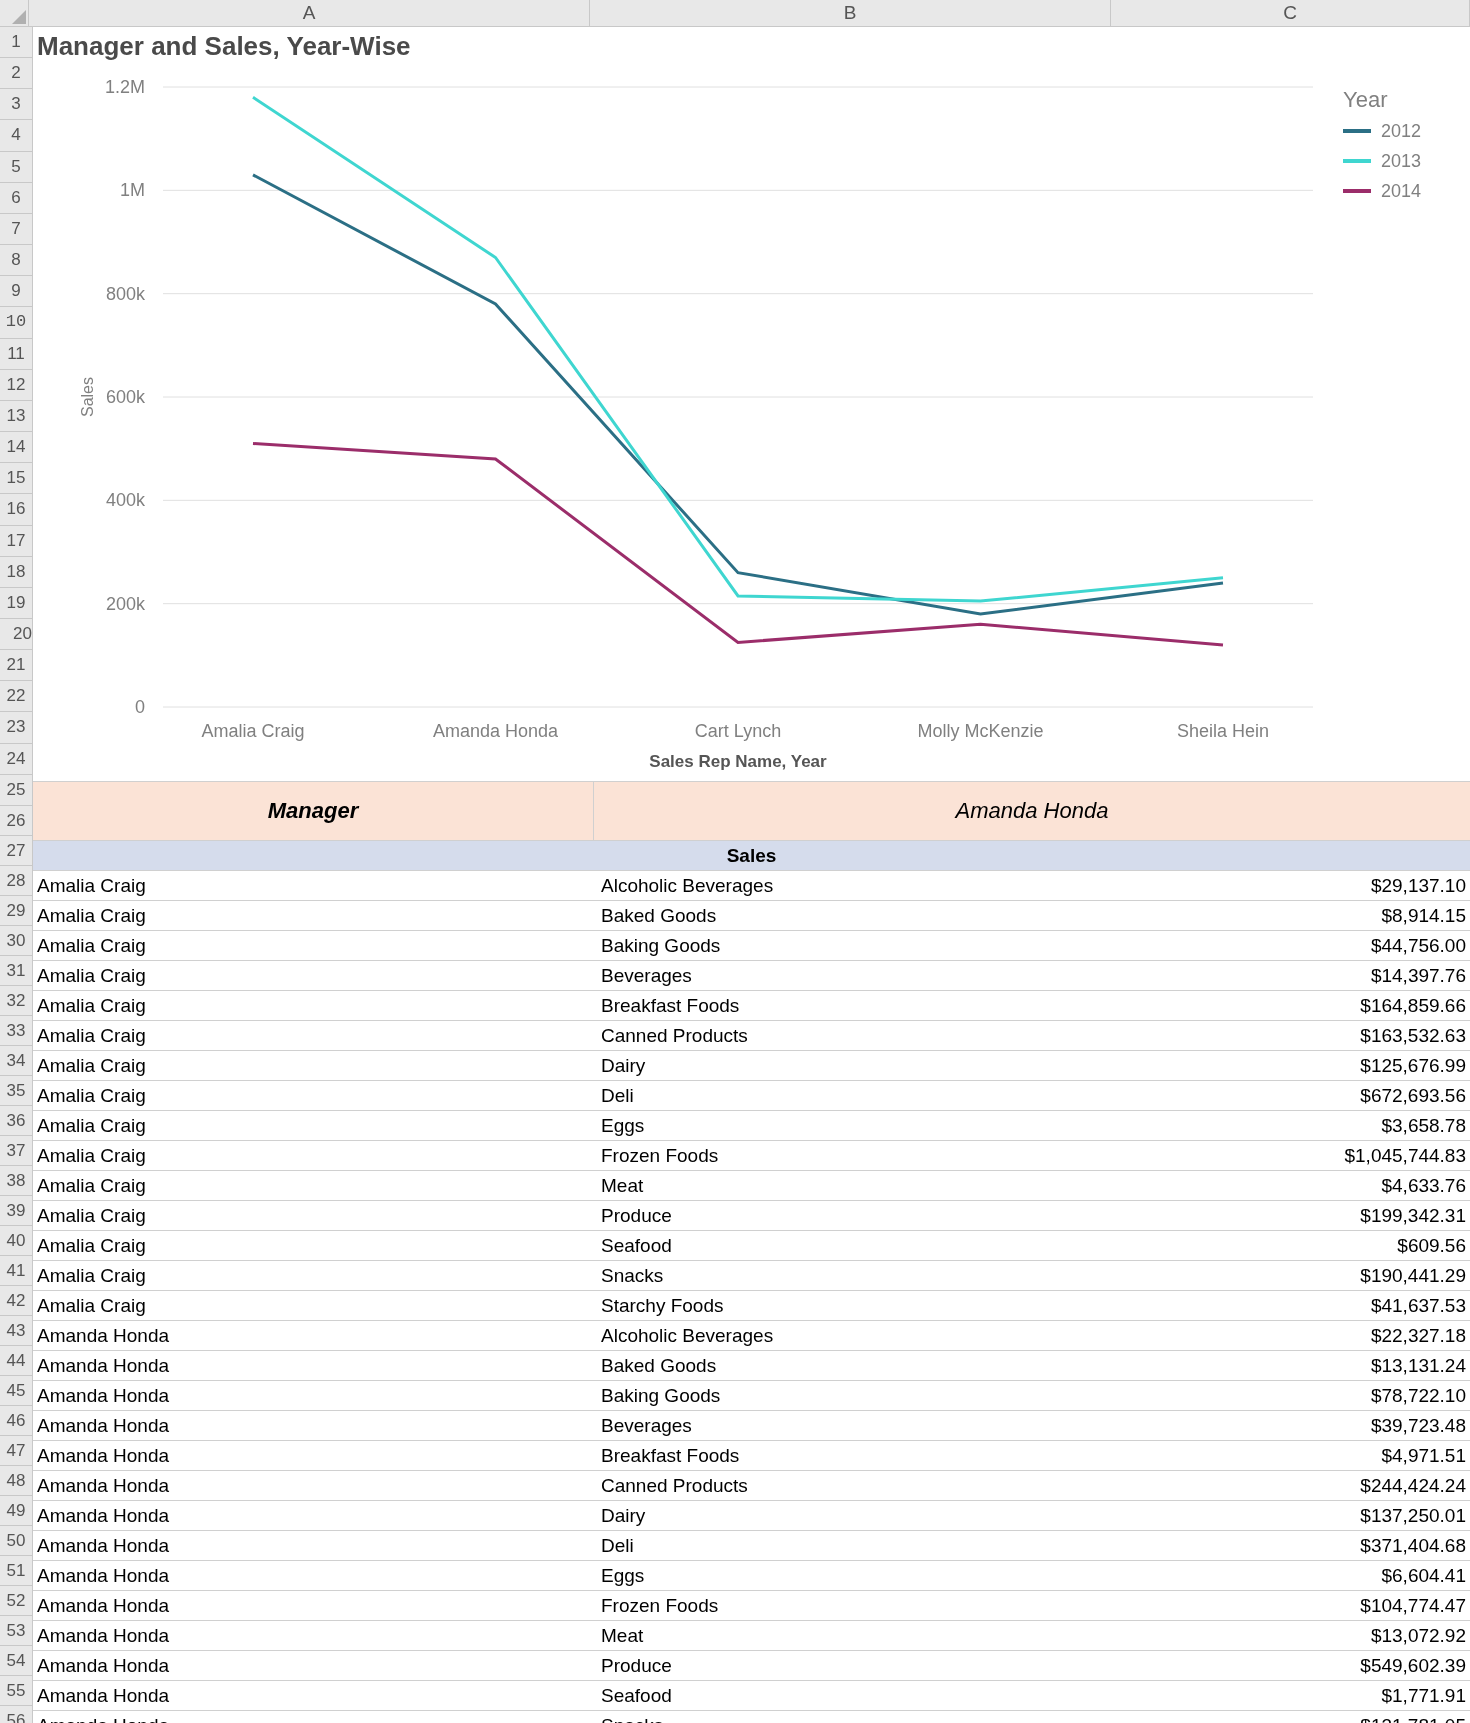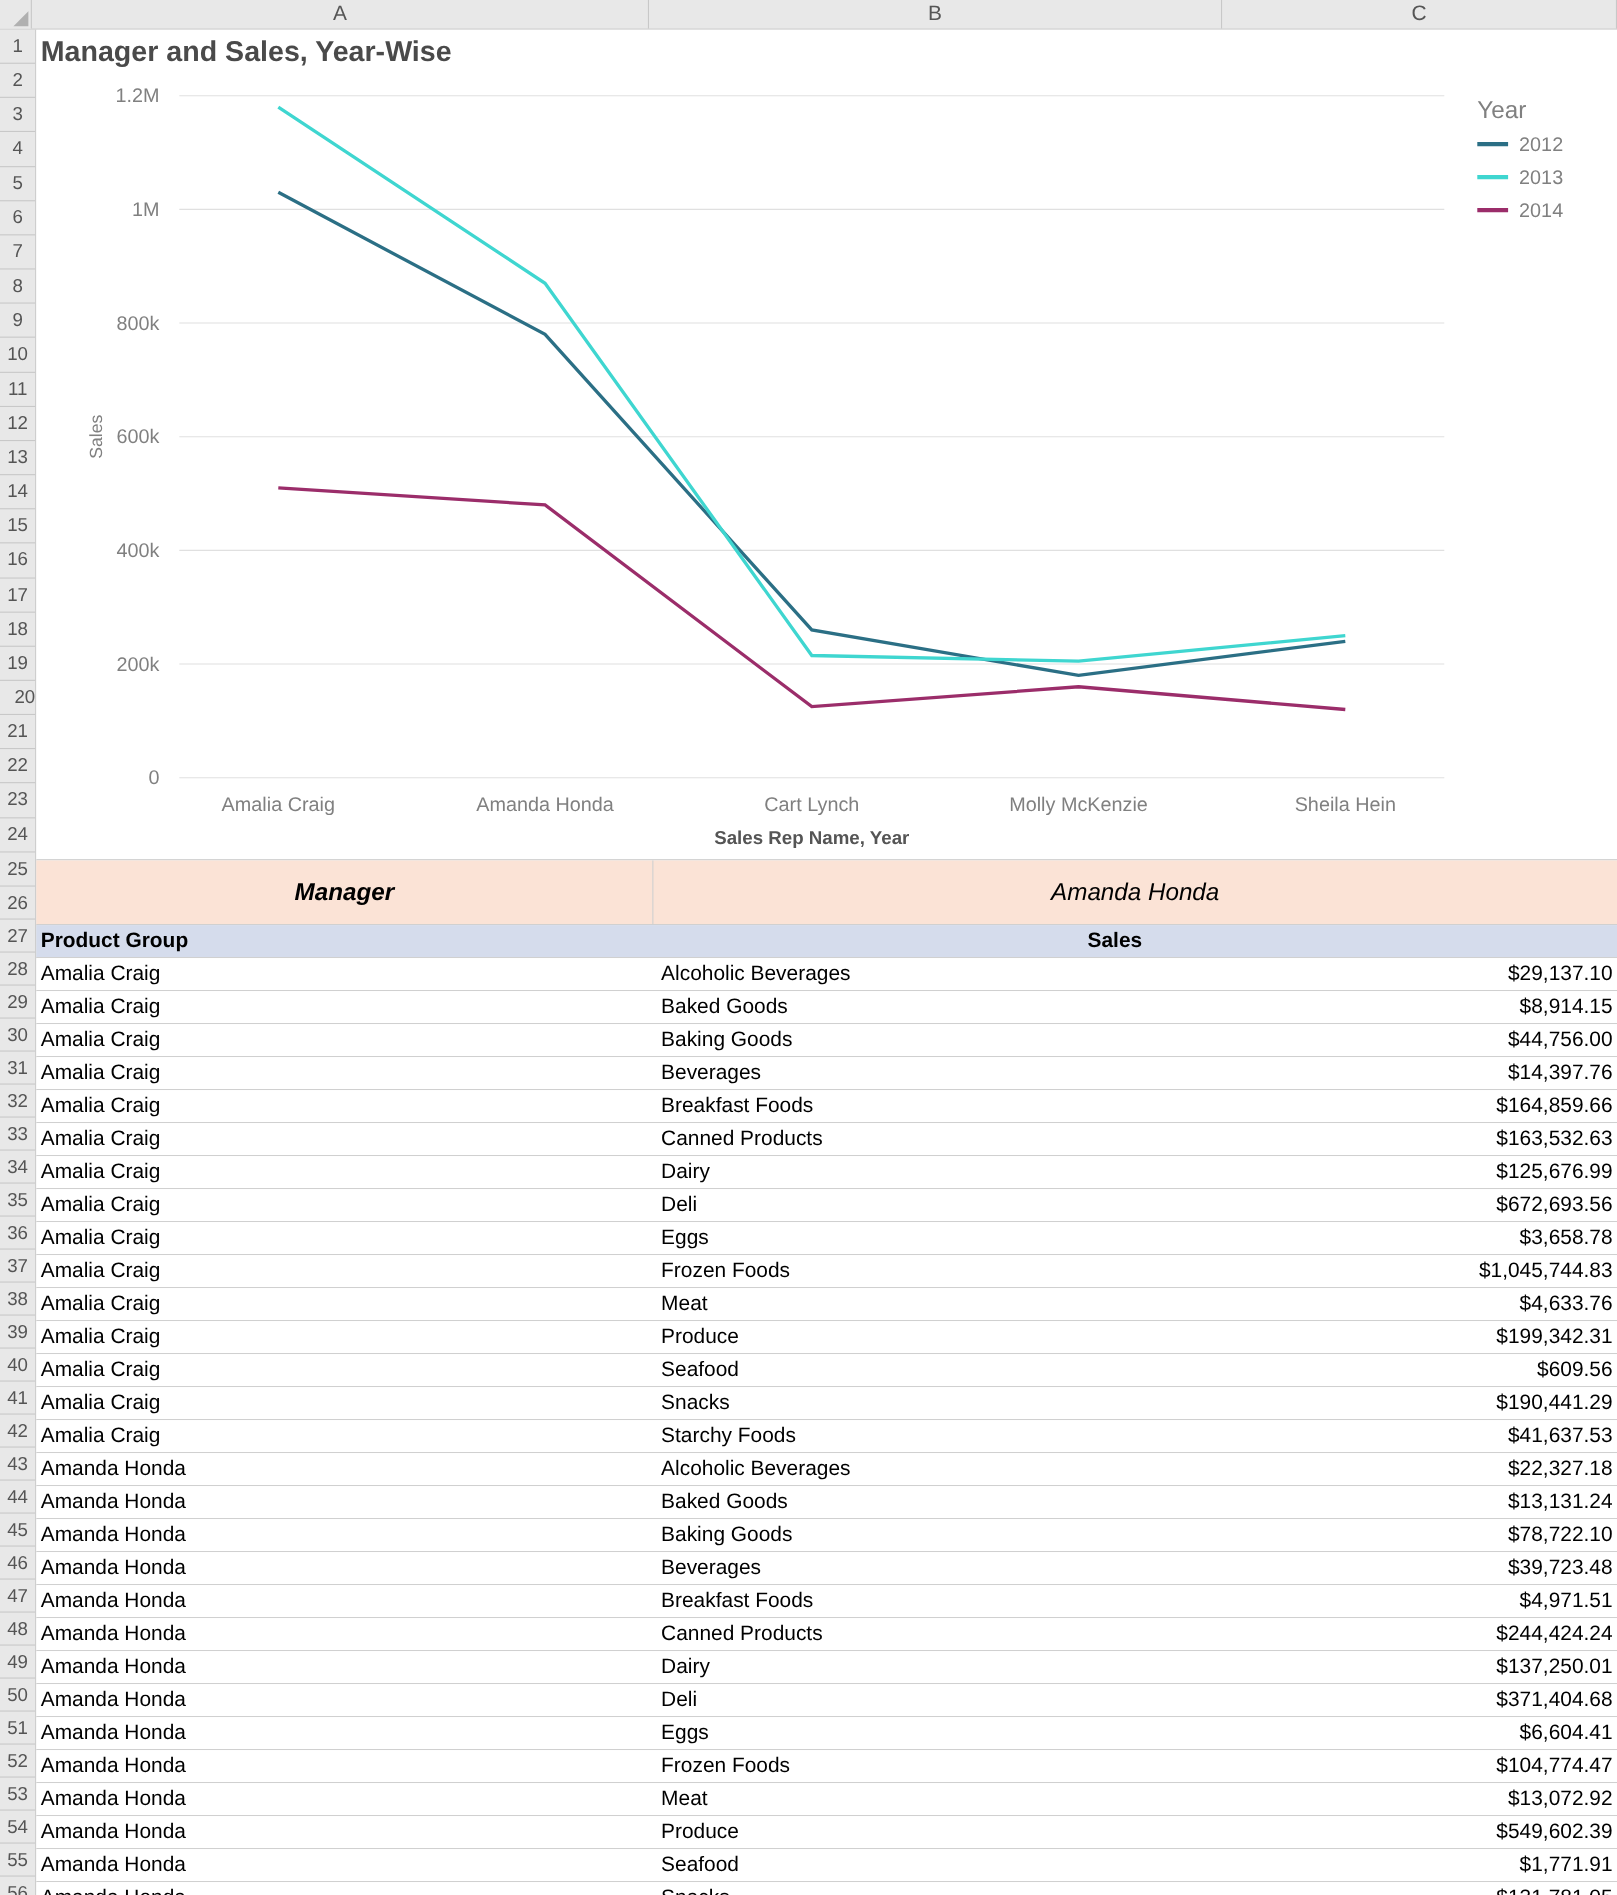--- a/index.html
+++ b/index.html
@@ -71,21 +71,21 @@
     <div class="rowheads" id="rowheads">
         <div class="rowhead" style="height: 30.16px; line-height: 30.16px;">1</div>
         <div class="rowhead" style="height: 30.16px; line-height: 30.16px;">2</div>
         <div class="rowhead" style="height: 30.16px; line-height: 30.16px;">3</div>
         <div class="rowhead" style="height: 30.16px; line-height: 30.16px;">4</div>
         <div class="rowhead" style="height: 30.16px; line-height: 30.16px;">5</div>
         <div class="rowhead" style="height: 30.16px; line-height: 30.16px;">6</div>
         <div class="rowhead" style="height: 30.16px; line-height: 30.16px;">7</div>
         <div class="rowhead" style="height: 30.16px; line-height: 30.16px;">8</div>
         <div class="rowhead" style="height: 30.16px; line-height: 30.16px;">9</div>
-        <div class="rowhead" style="height: 30.16px; line-height: 30.16px;">10</div>
+        <div class="rowhead" style="height: 30.16px; line-height: 30.16px; font-family: Liberation Mono, monospace;">10</div>
         <div class="rowhead" style="height: 30.16px; line-height: 30.16px;">11</div>
         <div class="rowhead" style="height: 30.16px; line-height: 30.16px;">12</div>
         <div class="rowhead" style="height: 30.16px; line-height: 30.16px;">13</div>
         <div class="rowhead" style="height: 30.16px; line-height: 30.16px;">14</div>
         <div class="rowhead" style="height: 30.16px; line-height: 30.16px;">15</div>
         <div class="rowhead" style="height: 30.16px; line-height: 30.16px;">16</div>
         <div class="rowhead" style="height: 30.16px; line-height: 30.16px;">17</div>
         <div class="rowhead" style="height: 30.16px; line-height: 30.16px;">18</div>
         <div class="rowhead" style="height: 30.16px; line-height: 30.16px;">19</div>
         <div class="rowhead" style="height: 30.16px; line-height: 30.16px; text-align: right;">20</div>
@@ -165,21 +165,20 @@
             <text x="1348" y="170" font-size="18" fill="var(--axis-text)">2014</text>
           </svg>
       </div>
 
       <div class="mgr-row">
         <div class="mgr-left">Manager</div>
         <div class="mgr-right">Amanda Honda</div>
       </div>
 
       <div class="hdr-row">
-        <div class="cB">Product Group</div>
         <div class="cC">Sales</div>
       </div>
 
       <div id="datarows">
           <div class="data-row">
             <div class="cA">Amalia Craig</div>
             <div class="cB">Alcoholic Beverages</div>
             <div class="cC">$29,137.10</div>
           </div>
           <div class="data-row">

